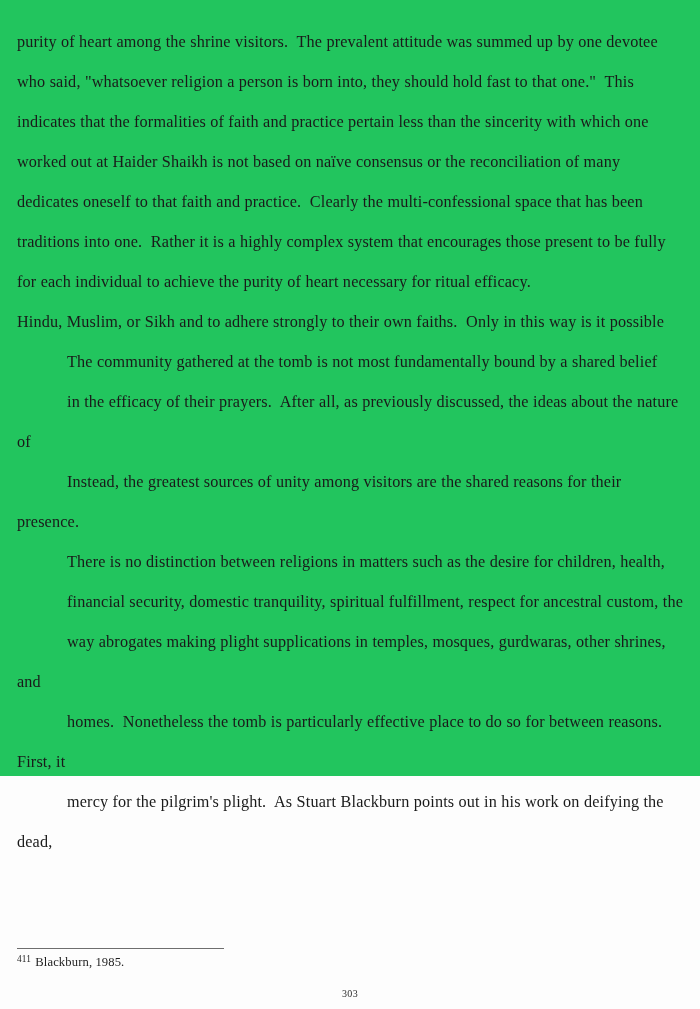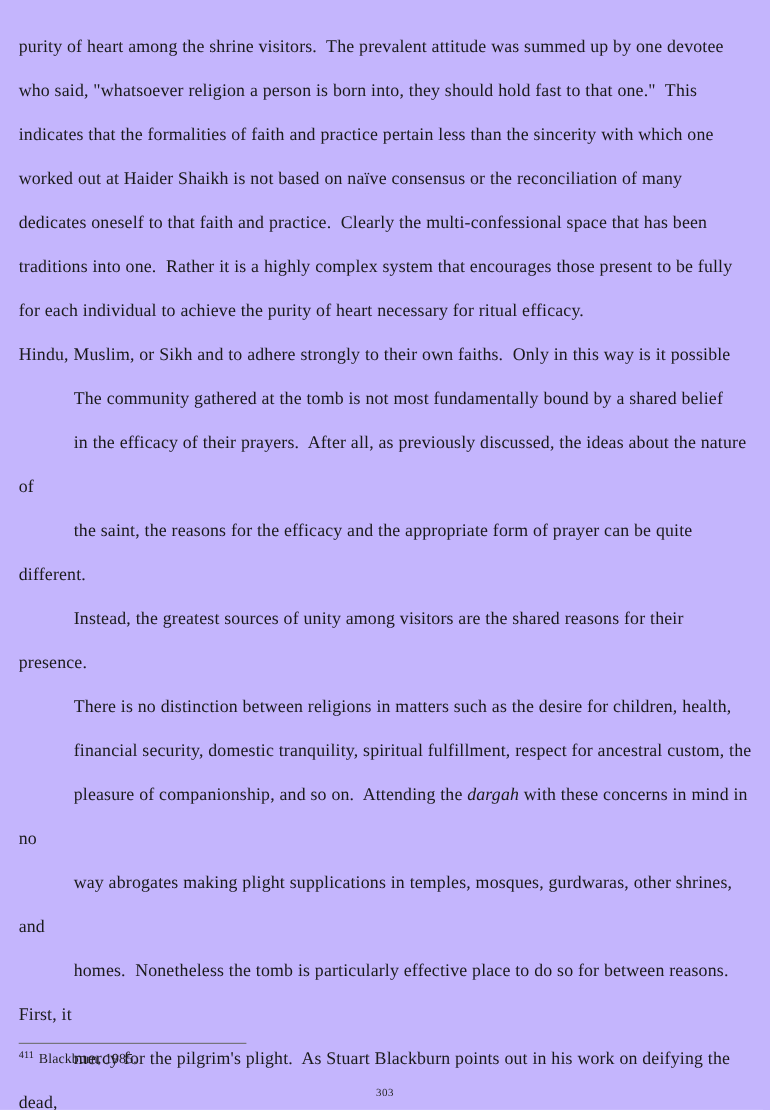--- a/index.html
+++ b/index.html
@@ -15,22 +15,22 @@
     position: relative;
     overflow: hidden;
     -webkit-font-smoothing: antialiased;
   }
 
   .page {
     position: absolute;
     left: 0;
     top: 0;
     width: 700px;
-    height: 1009px;
-    background: #c4b5fd;
+    height: 776px;
+    background: #22c55e;
   }
 
   .body-text {
     position: absolute;
     left: 17px;
     top: 22px;
     width: 668px;
     font-size: 16.2px;
     line-height: 40px;
     text-align: left;
@@ -114,26 +114,24 @@
       <span class="line">worked out at Haider Shaikh is not based on naïve consensus or the reconciliation of many</span>
       <span class="line">dedicates oneself to that faith and practice.  Clearly the multi-confessional space that has been</span>
       <span class="line">traditions into one.  Rather it is a highly complex system that encourages those present to be fully</span>
       <span class="line">for each individual to achieve the purity of heart necessary for ritual efficacy.</span>
       <span class="line">Hindu, Muslim, or Sikh and to adhere strongly to their own faiths.  Only in this way is it possible</span>
     </p>
 
     <p class="para indent">
       <span class="line">The community gathered at the tomb is not most fundamentally bound by a shared belief</span>
       <span class="line">in the efficacy of their prayers.  After all, as previously discussed, the ideas about the nature of</span>
-      <span class="line">the saint, the reasons for the efficacy and the appropriate form of prayer can be quite different.</span>
       <span class="line">Instead, the greatest sources of unity among visitors are the shared reasons for their presence.</span>
       <span class="line">There is no distinction between religions in matters such as the desire for children, health,</span>
       <span class="line">financial security, domestic tranquility, spiritual fulfillment, respect for ancestral custom, the</span>
 
-      <span class="line"><span>pleasure of companionship, and so on.  Attending the </span><em class="italic">dargah</em><span> with these concerns in mind in no</span></span>
 
       <span class="line">way abrogates making plight supplications in temples, mosques, gurdwaras, other shrines, and</span>
       <span class="line">homes.  Nonetheless the tomb is particularly effective place to do so for between reasons.  First, it</span>
       <span class="line">mercy for the pilgrim's plight.  As Stuart Blackburn points out in his work on deifying the dead,</span>
 
     </p>
 
   </div>
 
   <div class="footnote-zone">

